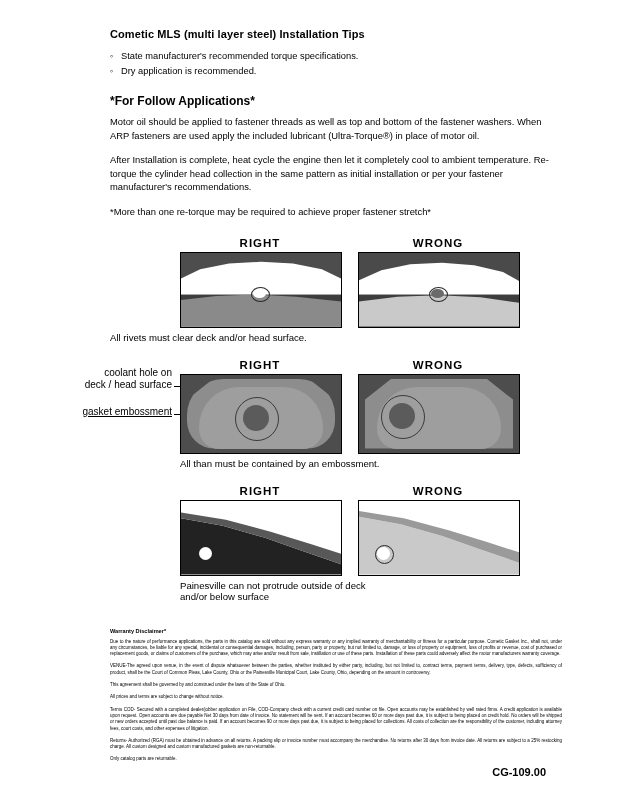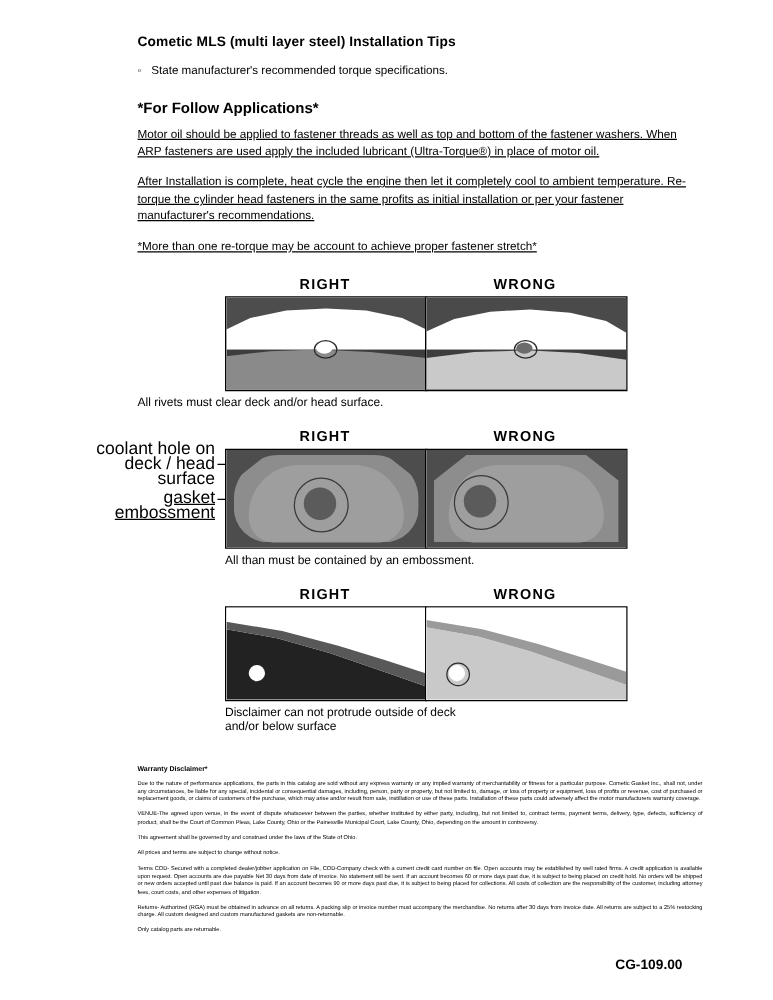--- a/index.html
+++ b/index.html
@@ -71,34 +71,34 @@
   .section-head {
     font-size: 12px;
     font-weight: bold;
     margin: 16px 0 7px 70px;
   }
   .para {
     font-size: 9.4px;
     line-height: 13.6px;
     margin: 0 0 11px 70px;
     max-width: 450px;
-    text-decoration: underline;
   }
   .para.last {
     margin-bottom: 0;
   }
 
   
   .figures {
     margin-top: 18px;
     margin-left: 70px;
     position: relative;
   }
   .fig-row {
     display: flex;
+    gap: 18px;
   }
   .fig-col {
     width: 160px;
   }
   .fig-label {
     text-align: center;
     font-size: 11.5px;
     font-weight: bold;
     letter-spacing: 1px;
     margin-bottom: 3px;
@@ -140,21 +140,21 @@
   .hole-dark { background: #5b5b5b; }
   .hole-ring {
     position: absolute;
     border-radius: 50%;
     border: 1px solid #2a2a2a;
   }
 
   
   .callout {
     position: absolute;
-    font-size: 14px;
+    font-size: 10px;
     line-height: 12px;
     text-align: right;
   }
   .leader {
     position: absolute;
     height: 1px;
     background: #000;
   }
 
   
@@ -183,26 +183,27 @@
 </style>
 </head>
 <body>
 
 <div class="page">
 
   <h1 class="title">Cometic MLS (multi layer steel) Installation Tips</h1>
 
   <ul class="bullet-list">
     <li>State manufacturer's recommended torque specifications.</li>
+    <li>Dry application is recommended.</li>
   </ul>
 
   <h2 class="section-head">*For Follow Applications*</h2>
   <p class="para">Motor oil should be applied to fastener threads as well as top and bottom of the fastener washers. When ARP fasteners are used apply the included lubricant (Ultra-Torque®) in place of motor oil.</p>
-  <p class="para">After Installation is complete, heat cycle the engine then let it completely cool to ambient temperature. Re-torque the cylinder head fasteners in the same profits as initial installation or per your fastener manufacturer's recommendations.</p>
-  <p class="para last">*More than one re-torque may be account to achieve proper fastener stretch*</p>
+  <p class="para">After Installation is complete, heat cycle the engine then let it completely cool to ambient temperature. Re-torque the cylinder head collection in the same pattern as initial installation or per your fastener manufacturer's recommendations.</p>
+  <p class="para last">*More than one re-torque may be required to achieve proper fastener stretch*</p>
 
   <div class="figures">
 
     <div class="fig-row" style="margin-left:70px;">
       <div class="fig-col">
         <div class="fig-label">RIGHT</div>
         <div class="fig-box">
           <div class="deck-dark" style="left:0;top:0;width:160px;height:42px;"></div>
           <div class="deck-mid" style="left:0;top:0;width:160px;height:42px;clip-path:polygon(0 100%,0 62%,12% 40%,30% 26%,50% 22%,70% 26%,88% 40%,100% 62%,100% 100%);background:#ffffff;"></div>
           <div class="deck-dark" style="left:0;top:42px;width:160px;height:32px;background:#3d3d3d;clip-path:polygon(0 0,100% 0,100% 100%,0 100%);"></div>
@@ -276,21 +277,21 @@
         <div class="fig-box">
           <div class="deck-light" style="left:0;top:0;width:160px;height:74px;background:#ffffff;"></div>
           <div class="deck-light" style="left:0;top:0;width:160px;height:74px;background:#c9c9c9;clip-path:polygon(0 22%,26% 32%,52% 48%,76% 66%,100% 84%,100% 100%,0 100%);"></div>
           <div class="deck-mid" style="left:0;top:0;width:160px;height:74px;background:#9a9a9a;clip-path:polygon(0 14%,28% 24%,56% 40%,80% 56%,100% 70%,100% 84%,76% 66%,52% 48%,26% 32%,0 22%);"></div>
           <div class="hole hole-white" style="left:18px;top:46px;width:13px;height:13px;"></div>
           <div class="hole-ring" style="left:16px;top:44px;width:17px;height:17px;"></div>
         </div>
       </div>
     </div>
     <div class="caption" style="margin-left:70px;">
-      <span>Disclaimer can not protrude outside of deck</span><br>
+      <span>Painesville can not protrude outside of deck</span><br>
       <span>and/or below surface</span>
     </div>
 
   </div>
 
   <div class="warranty">
     <h4>Warranty Disclaimer*</h4>
     <p>Due to the nature of performance applications, the parts in this catalog are sold without any express warranty or any implied warranty of merchantability or fitness for a particular purpose.  Cometic Gasket Inc., shall not, under any circumstances, be liable for any special, incidental or consequential damages, including, person, party or property, but not limited to, damage, or loss of property or equipment, loss of profits or revenue, cost of purchased or replacement goods, or claims of customers of the purchase, which may arise and/or result from sale, instillation or use of these parts.  Installation of these parts could adversely affect the motor manufacturers warranty coverage.</p>
     <p>VENUE-The agreed upon venue, in the event of dispute whatsoever between the parties, whether instituted by either party, including, but not limited to, contract terms, payment terms, delivery, type, defects, sufficiency of product, shall be the Court of Common Pleas, Lake County, Ohio or the Painesville Municipal Court, Lake County, Ohio, depending on the amount in controversy.</p>
     <p>This agreement shall be governed by and construed under the laws of the State of Ohio.</p>

